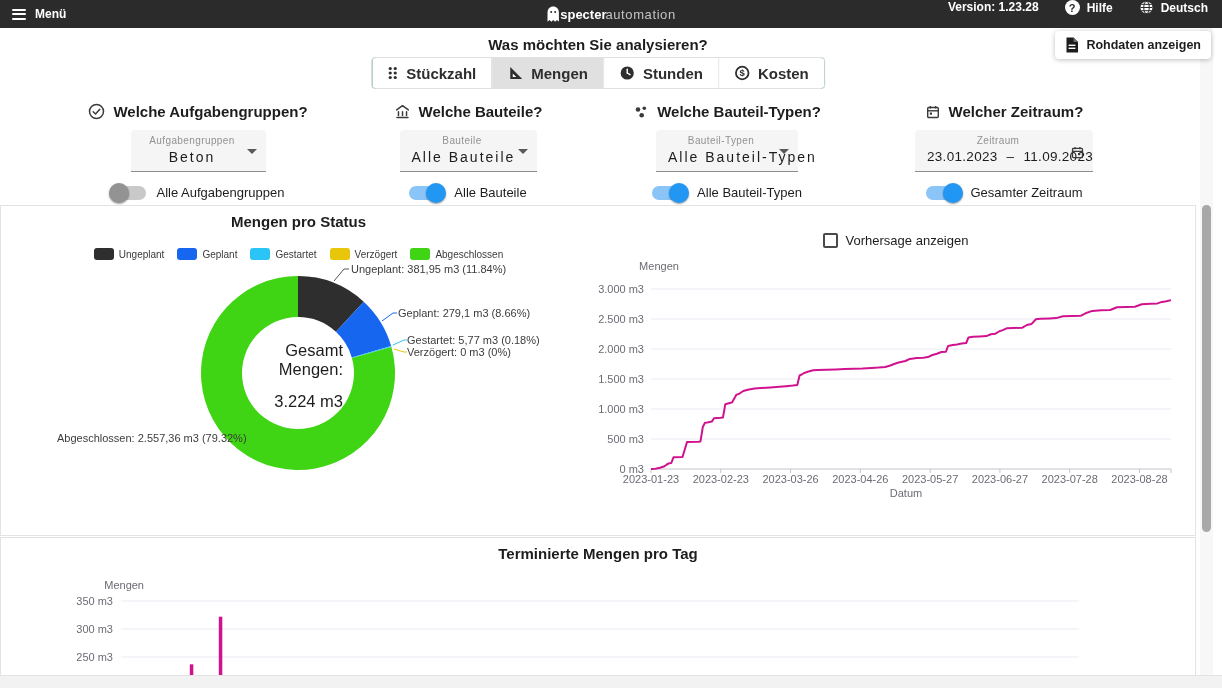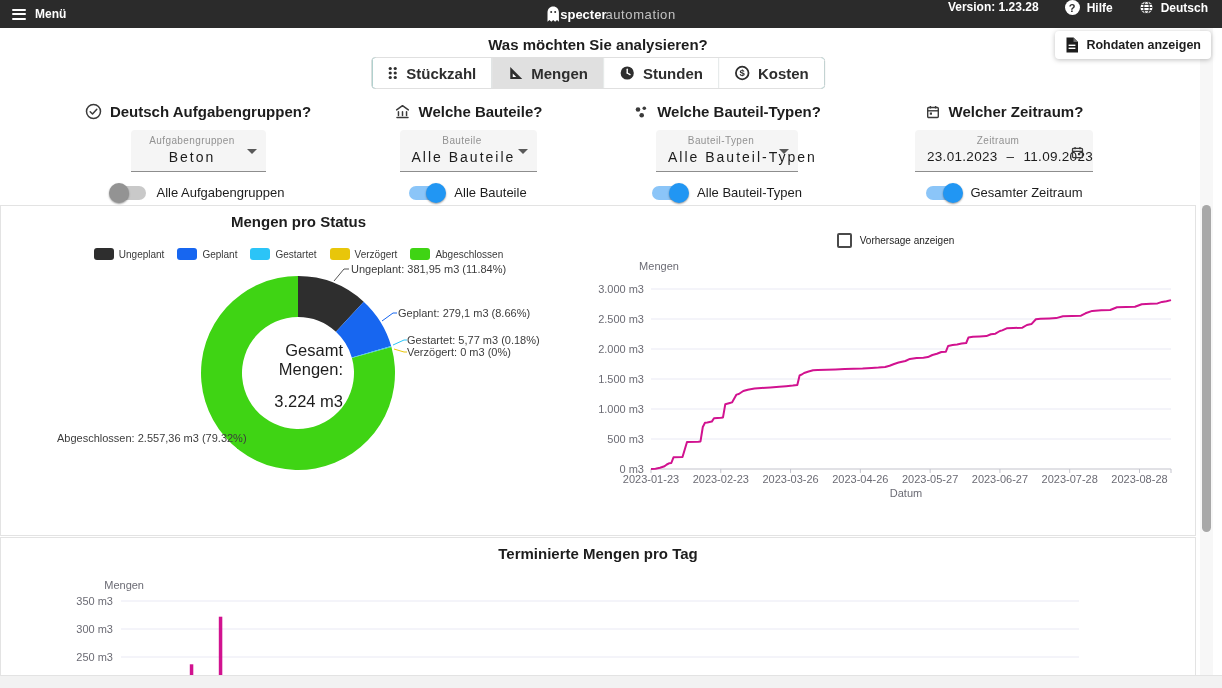--- a/index.html
+++ b/index.html
@@ -63,21 +63,21 @@
 .donut-center .total{margin-top:13px;white-space:nowrap}
 .callout{position:absolute;font-size:11px;color:#3c3c3c;white-space:nowrap}
 #c0{left:350px;top:57px}
 #c1{left:397px;top:101px}
 #c2{left:406px;top:128px}
 #c3{left:406px;top:140px}
 #c4{left:56px;top:226px;width:172px;text-align:right}
 .leader{fill:none;stroke-width:1}
 
 
-.forecast{position:absolute;top:27px;left:0;width:100%;display:flex;align-items:center;justify-content:center;gap:8px;font-size:10px;color:#1d1d1d;cursor:pointer}
+.forecast{position:absolute;top:27px;left:0;width:100%;display:flex;align-items:center;justify-content:center;gap:8px;font-size:13px;color:#1d1d1d;cursor:pointer}
 .cb{width:15px;height:15px;border:2px solid #4a4a4a;border-radius:2px;background:#fff;flex:none}
 #line-svg{position:absolute;left:0;top:50px}
 #bar-svg{position:absolute;left:0;top:0}
 
 
 .ax{font:11px "Liberation Sans",sans-serif;fill:#6b6b74}
 .end{text-anchor:end}.mid{text-anchor:middle}
 .grid{stroke:#e9e9f4;stroke-width:1}
 .axis{stroke:#c3c3cc;stroke-width:1}
 .series{fill:none;stroke:#d1128f;stroke-width:2;stroke-linejoin:round}
@@ -181,21 +181,21 @@
       <span>Kosten</span>
     </button>
   </div>
 
   <div class="filter f1">
     <div class="f-head">
       <svg width="17" height="17" viewBox="0 0 17 17">
           <circle cx="8.5" cy="8.5" r="7" fill="none" stroke="#3a3a3a" stroke-width="1.5"></circle>
           <polyline points="5.2,8.8 7.5,11 11.8,6.2" fill="none" stroke="#3a3a3a" stroke-width="1.5" stroke-linecap="round" stroke-linejoin="round"></polyline>
         </svg>
-      <span>Deutsch Aufgabengruppen?</span>
+      <span>Welche Aufgabengruppen?</span>
     </div>
     <div class="sel" style="width:135px">
       <span class="fl">Aufgabengruppen</span>
       <span class="fv">Beton</span>
       <span class="arr"></span>
     </div>
     <div class="toggle-row">
       <span class="switch">
           <span class="knob"></span>
         </span>

